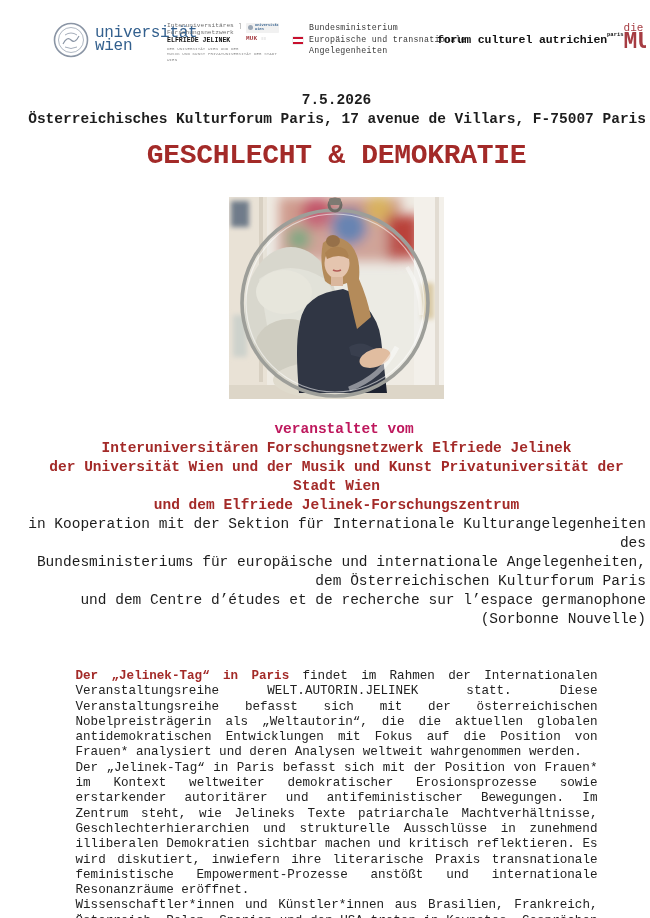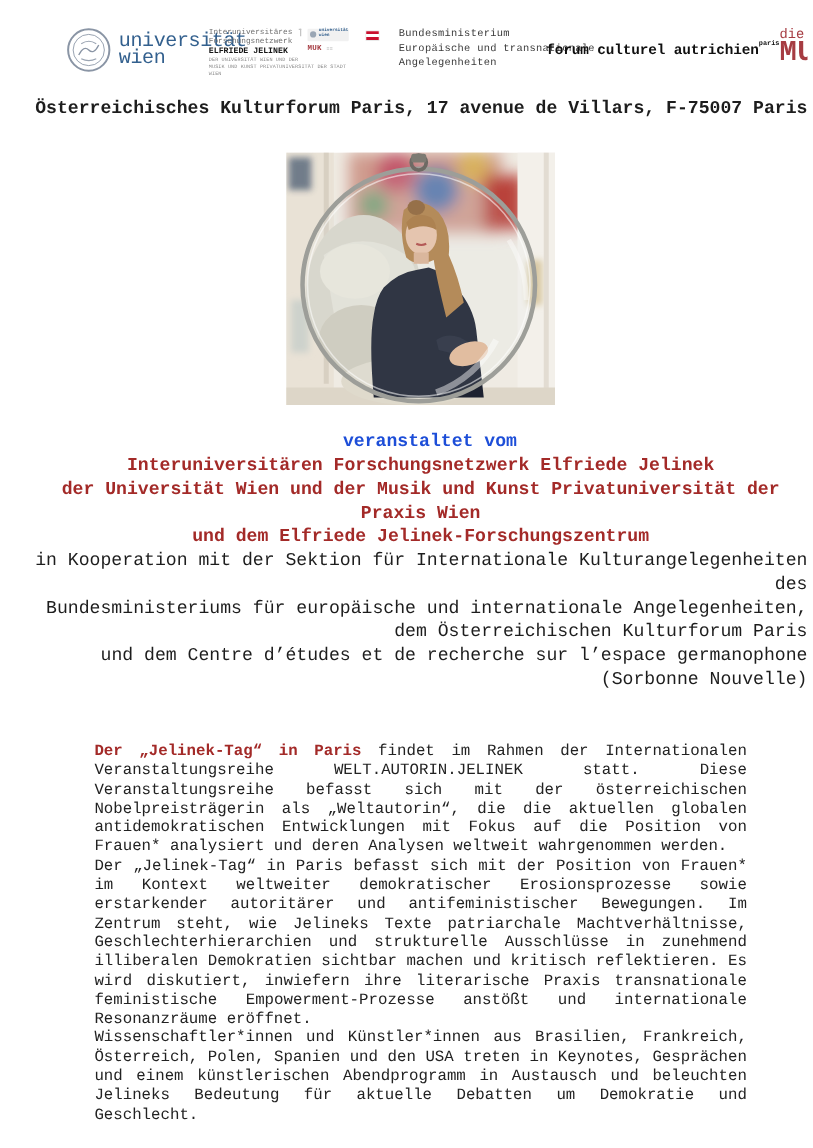--- a/index.html
+++ b/index.html
@@ -18,41 +18,41 @@
   .fn-lines { font-size:6.2px; line-height:7.4px; color:#6e6e6e; white-space:nowrap; }
   .fn-title { font-size:6.6px; font-weight:bold; color:#151515; }
   .fn-bracket { width:5px; height:5px; border-top:1px solid #c4c4c4; border-right:1px solid #c4c4c4; margin-top:1px; }
   .fn-right { display:flex; flex-direction:column; gap:2px; margin-top:1px; }
   .fn-mini-uw { display:flex; align-items:center; gap:2px; background:#f1f1f1; padding:1px 2px; border-radius:1px; }
   .fn-mini-seal { width:5px; height:5px; border-radius:50%; background:#9aa6b4; }
   .fn-mini-uwtext { font-size:3.6px; line-height:3.8px; color:#33608e; font-weight:bold; width:22px; }
   .fn-mini-muk { font-size:6px; font-weight:bold; color:#a63c42; letter-spacing:0.2px; }
   .fn-mini-muk .g { color:#b9b9b9; font-weight:normal; font-size:4px; }
   .fn-caption { font-size:4.1px; line-height:5.4px; color:#8d8d8d; margin-top:2.5px; letter-spacing:0.1px; }
-  .logo-ministry { display:flex; gap:16px; margin-left:14px; width:132px; }
+  .logo-ministry { display:flex; gap:6px; margin-left:14px; width:132px;align-items:center; }
   .flag { width:10px; height:7px; margin-top:3px; flex:0 0 auto;
           background:linear-gradient(to bottom,#c8102e 0 33%,#ffffff 33% 66%,#c8102e 66% 100%);
           box-shadow:0 0 0 0.5px #ddd; }
   .bm-text { font-size:8.3px; line-height:11.5px; color:#3a3a3a; letter-spacing:0.25px; white-space:nowrap; }
   .logo-forum { margin-left:12px; margin-top:9px; font-size:11.5px; font-weight:bold; color:#101010; white-space:nowrap; letter-spacing:-0.1px; }
   .logo-forum sup { font-size:5.5px; font-weight:bold; vertical-align:7px; letter-spacing:0; }
   .logo-muk { display:flex; align-items:flex-end; gap:5px; margin-left:auto; margin-top:2px; color:#a63c42; }
   .muk-die { font-size:11px; line-height:9px; font-weight:400; }
   .muk-big { font-size:23px; line-height:19px; font-weight:bold; letter-spacing:0.5px; }
   .muk-caption { font-size:4.4px; line-height:5.6px; font-weight:bold; letter-spacing:0.2px; padding-bottom:3px; }
   
   .center { text-align:center; }
   .date-line { margin-top:13px; font-size:14.5px; line-height:19px; font-weight:bold; color:#1d1d1d; }
   .venue-line { font-size:14.5px; line-height:19px; font-weight:bold; color:#1d1d1d;text-align:right; }
   .series { margin-top:21px; color:var(--red); font-weight:bold; font-size:14.5px; line-height:18.5px; }
   .main-title { margin:10px 0 0 0; color:var(--red); font-weight:bold; font-size:28px; line-height:33px; letter-spacing:-0.3px; }
   
   .photo-wrap { width:215px; height:202px; margin:25px auto 0; display:block; }
   
-  .veranstaltet { margin-top:21px; font-size:14.5px; line-height:19px; font-weight:bold; color:#1d4ed8;margin-left:15px; }
+  .veranstaltet { margin-top:21px; font-size:14.5px; line-height:19px; font-weight:bold; color:#be185d;margin-left:15px; }
   .org-red div { color:var(--red); font-weight:bold; font-size:14.5px; line-height:19px; }
   .coop div { font-size:14.5px; line-height:19px; color:#1d1d1d;text-align:right; }
   
   .body-text { width:522px; margin:40px auto 0; text-align:justify; font-size:12.6px; line-height:15.3px; color:#222; }
   .body-text p { margin:0; hyphens:auto; -webkit-hyphens:auto; }
   .lead { color:var(--red); font-weight:bold; }
   :root { --red:#A32A28; }
 </style>
 </head>
 <body>
@@ -118,21 +118,23 @@
       </div>
       <div class="muk-caption">
         <div>MUSIK UND KUNST</div>
         <div>PRIVATUNIVERSITÄT</div>
         <div>DER STADT WIEN</div>
       </div>
     </div>
   </header>
 
   <section class="center">
+    <div class="date-line">7.5.2026</div>
     <div class="venue-line">Österreichisches Kulturforum Paris, 17 avenue de Villars, F-75007 Paris</div>
+    <h1 class="main-title">GESCHLECHT &amp; DEMOKRATIE</h1>
   </section>
 
   <figure class="photo-wrap" style="margin-top:25px;">
     <svg width="215" height="202" viewBox="0 0 215 202">
       <defs>
         <filter id="blur8" x="-30%" y="-30%" width="160%" height="160%">
             <feGaussianBlur stdDeviation="6"></feGaussianBlur>
           </filter>
         <filter id="blur3" x="-40%" y="-40%" width="180%" height="180%">
             <feGaussianBlur stdDeviation="2.5"></feGaussianBlur>
@@ -175,21 +177,21 @@
       <path d="M178 70 A89 89 0 0 1 192 118" stroke="#ffffff" stroke-width="4" fill="none" opacity="0.4"></path>
       <circle cx="106" cy="8" r="6" fill="none" stroke="#6e6a64" stroke-width="3"></circle>
       <rect x="100" y="1" width="12" height="7" rx="2" fill="#7d7a72"></rect>
     </svg>
   </figure>
 
   <section class="center">
     <div class="veranstaltet">veranstaltet vom</div>
     <div class="org-red">
       <div>Interuniversitären Forschungsnetzwerk Elfriede Jelinek</div>
-      <div>der Universität Wien und der Musik und Kunst Privatuniversität der Praxis Wien</div>
+      <div>der Universität Wien und der Musik und Kunst Privatuniversität der Stadt Wien</div>
       <div>und dem Elfriede Jelinek-Forschungszentrum</div>
     </div>
     <div class="coop">
       <div>in Kooperation mit der Sektion für Internationale Kulturangelegenheiten des</div>
       <div>Bundesministeriums für europäische und internationale Angelegenheiten,</div>
       <div>dem Österreichischen Kulturforum Paris</div>
       <div>und dem Centre d’études et de recherche sur l’espace germanophone (Sorbonne Nouvelle)</div>
     </div>
   </section>
 

